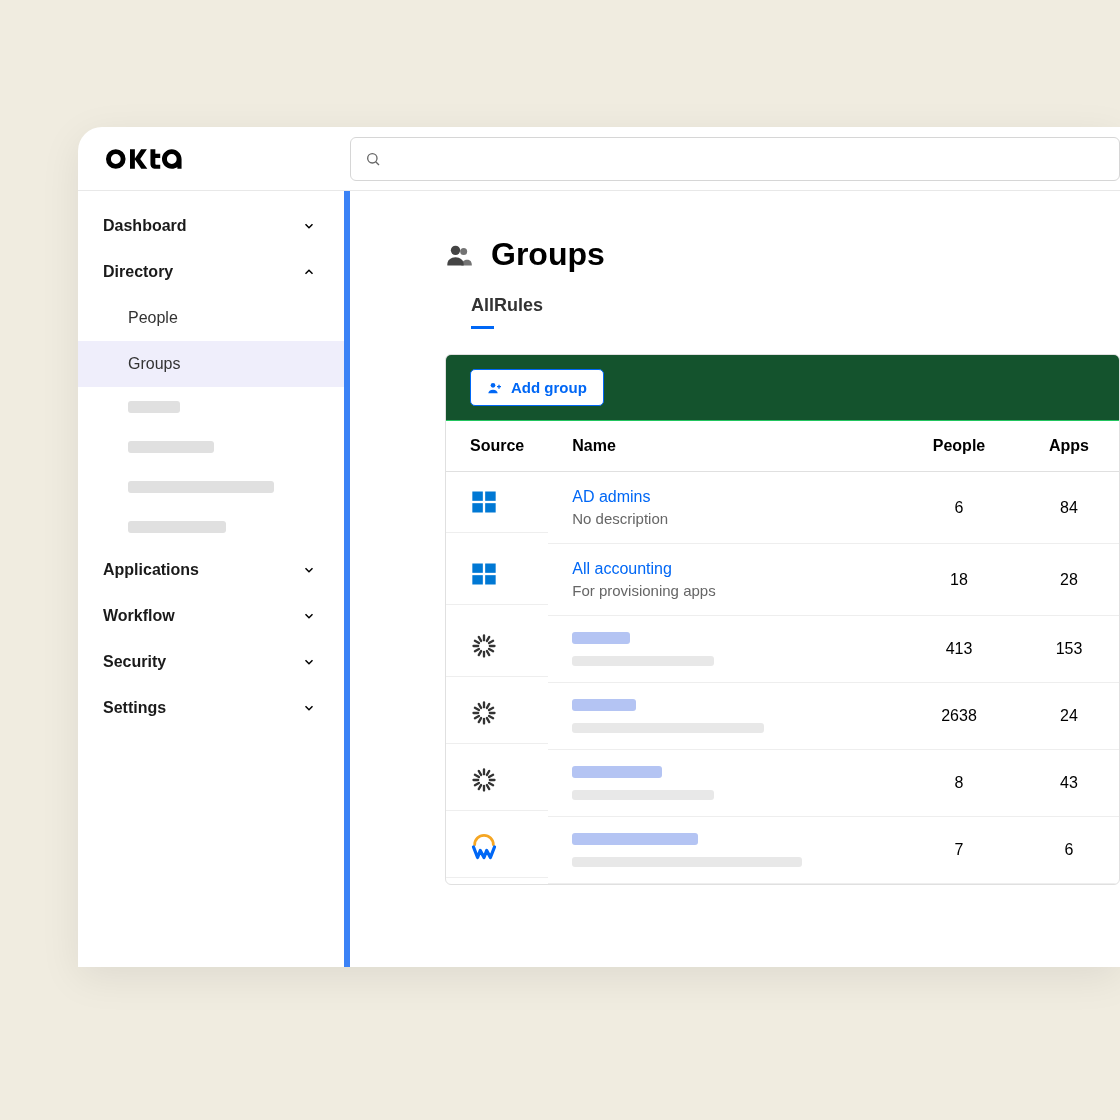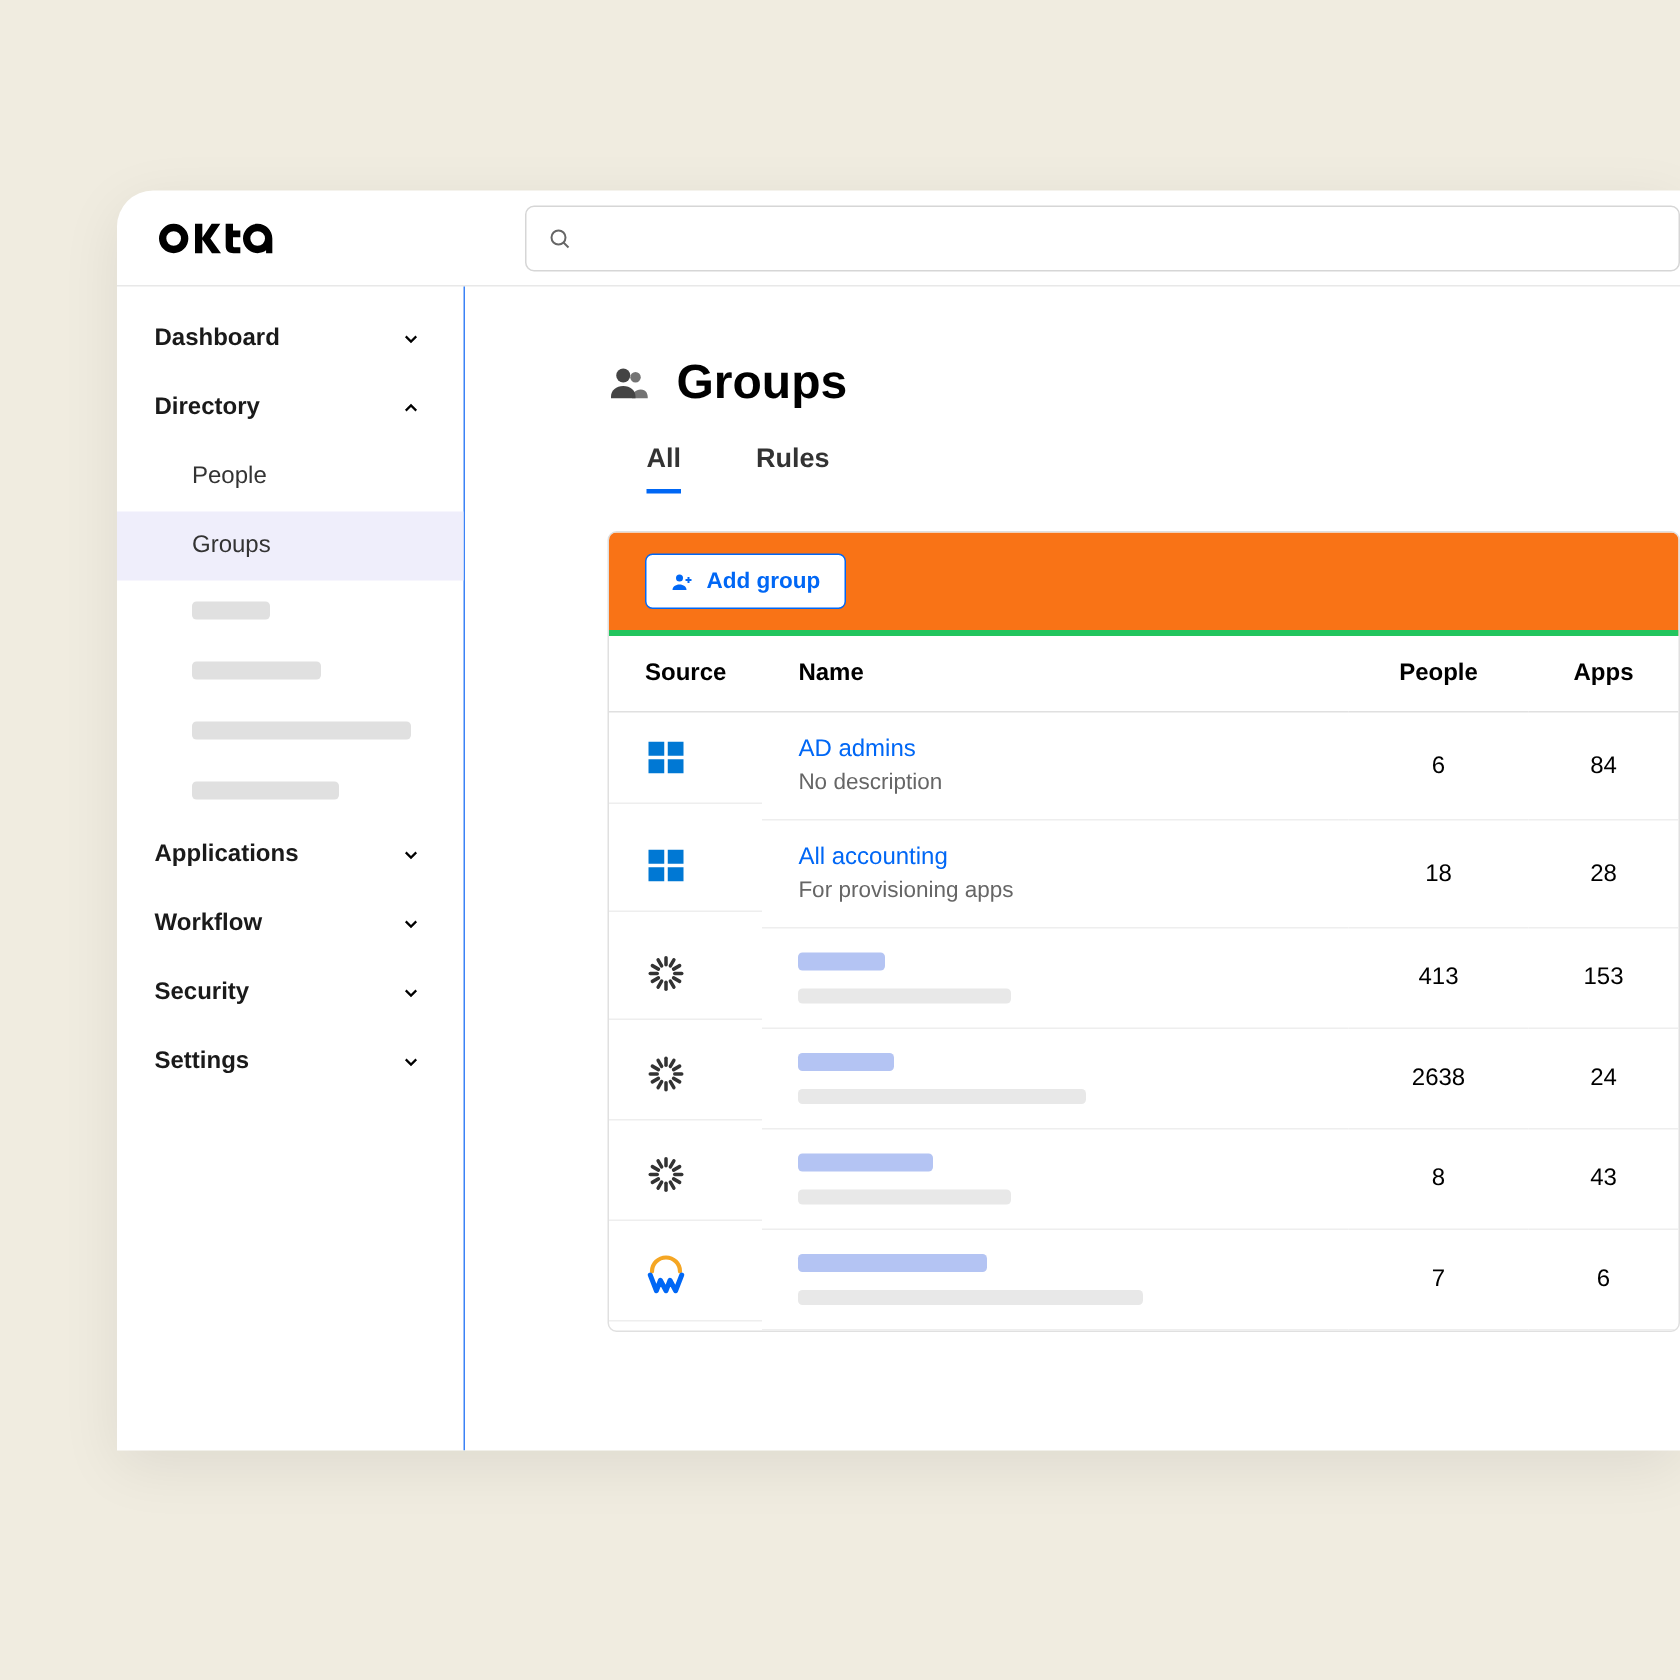--- a/index.html
+++ b/index.html
@@ -46,22 +46,22 @@
   height: 44px;
   padding: 0 14px;
   width: 100%;
 }
 .search-box svg { width: 16px; height: 16px; margin-right: 10px; }
 .search-box input {
   border: none; outline: none; flex: 1; font-size: 14px;
 }
 .body { display: flex; height: calc(100% - 64px); }
 .sidebar {
-  width: 232px;
-  border-right: 1px solid #3b82f6;
+  width: 272px;
+  border-right: 6px solid #3b82f6;
   padding-top: 12px;
 }
 .nav-item {
   display: flex;
   align-items: center;
   justify-content: space-between;
   padding: 14px 28px 14px 25px;
   font-size: 16px;
   font-weight: 600;
   color: #1a1a1a;
@@ -90,38 +90,38 @@
   padding: 45px 0 0 95px;
 }
 .page-head {
   display: flex;
   align-items: center;
   gap: 18px;
   margin-bottom: 18px;
 }
 .page-head svg { width: 28px; height: 28px; }
 .page-title { font-size: 32px; font-weight: 700; }
-.tabs { display: flex; gap: 50px; padding-left: 26px; margin-bottom: 25px; margin-top: 22px; }
+.tabs { display: flex; padding-left: 26px; margin-bottom: 25px; margin-top: 22px; }
 .tab {
   font-size: 18px;
   font-weight: 600;
   padding-bottom: 10px;
   cursor: pointer;
   color: #333;
 }
 .tab.active { border-bottom: 3px solid #0067f5; }
 .table-wrap {
   border: 1px solid #e0e0e0;
   border-radius: 6px;
   overflow: hidden;
 }
 .table-toolbar {
-  background: #f97316;
+  background: #14532d;
   padding: 14px 24px;
-  border-bottom: 4px solid #22c55e;
+  border-bottom: 1px solid #22c55e;
 }
 .add-btn {
   display: inline-flex;
   align-items: center;
   gap: 8px;
   border: 1px solid #0067f5;
   color: #0067f5;
   background: #fff;
   border-radius: 5px;
   padding: 9px 16px;

